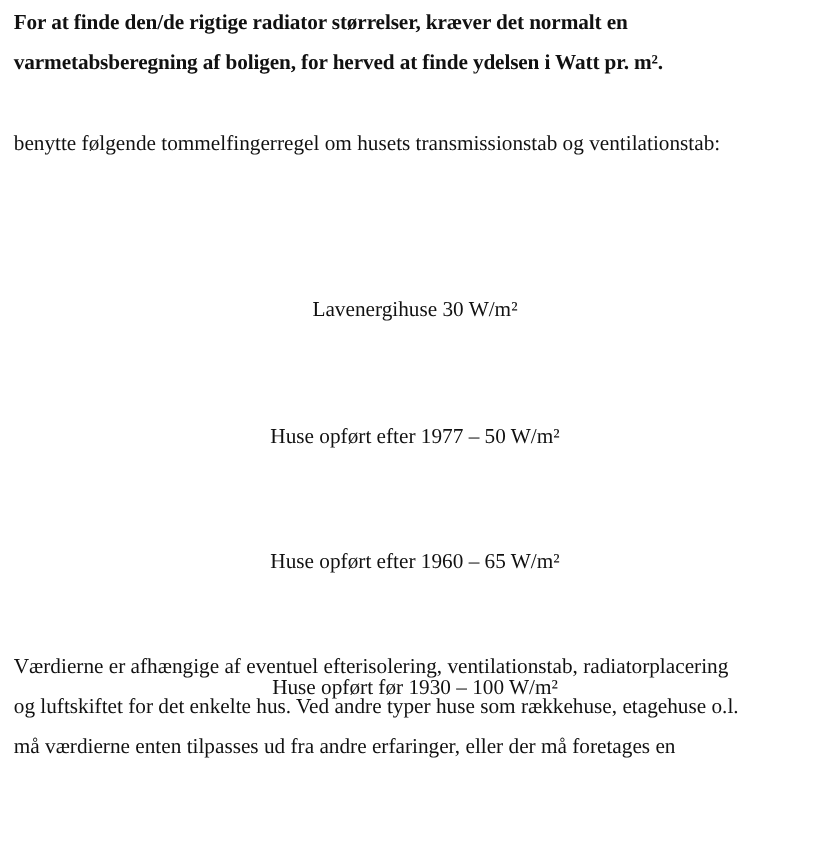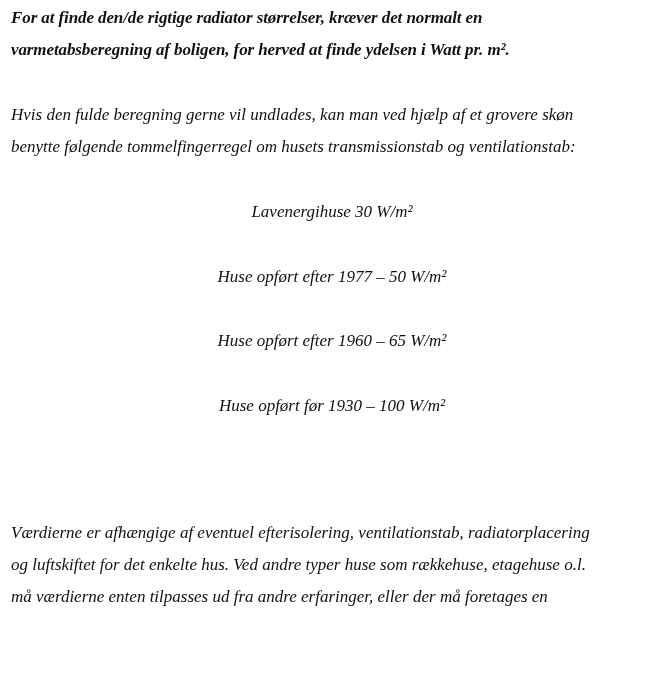--- a/index.html
+++ b/index.html
@@ -14,21 +14,20 @@
     font-family: "Liberation Serif", "DejaVu Serif", serif;
     color: #111111;
     position: relative;
   }
   .page {
     position: absolute;
     left: 0;
     top: 0;
     width: 664px;
     height: 504px;
-    font-style: italic;
   }
   .para {
     position: absolute;
     left: 11px;
     font-size: 17px;
     line-height: 32px;
     margin: 0;
     white-space: nowrap;
   }
   .intro {
@@ -51,35 +50,35 @@
     margin: 0;
     padding: 0;
     list-style: none;
   }
   .rule {
     height: 64.5px;
     line-height: 32px;
     font-size: 17px;
     text-align: center;
     padding-left: 0;
+    margin-top: 36px;
   }
   .rule span { display: inline-block; }
 </style>
 </head>
 <body>
 
 <div class="page">
 
   <p class="para intro">
     <span class="line">For at finde den/de rigtige radiator størrelser, kræver det normalt en</span>
     <span class="line">varmetabsberegning af boligen, for herved at finde ydelsen i Watt pr. m².</span>
   </p>
 
   <p class="para alt">
-    <span class="line">Hvis den fulde beregning gerne vil undlades, kan man ved hjælp af et grovere skøn</span>
     <span class="line">benytte følgende tommelfingerregel om husets transmissionstab og ventilationstab:</span>
   </p>
 
   <ul class="rules">
     <li class="rule">
       <span>Lavenergihuse 30 W/m²</span>
     </li>
     <li class="rule">
       <span>Huse opført efter 1977 – 50 W/m²</span>
     </li>

